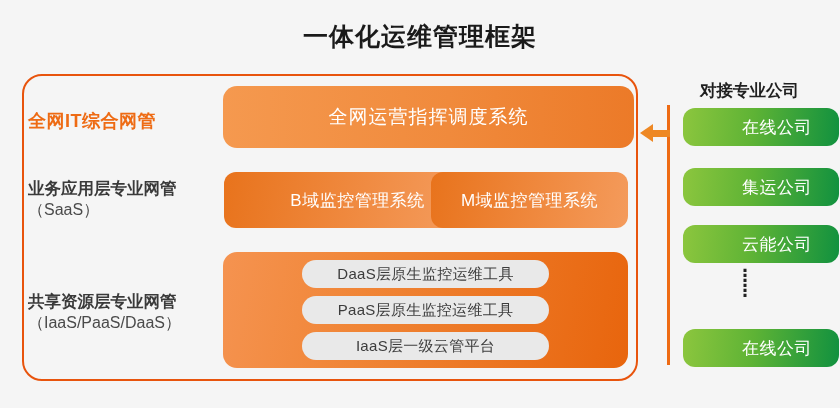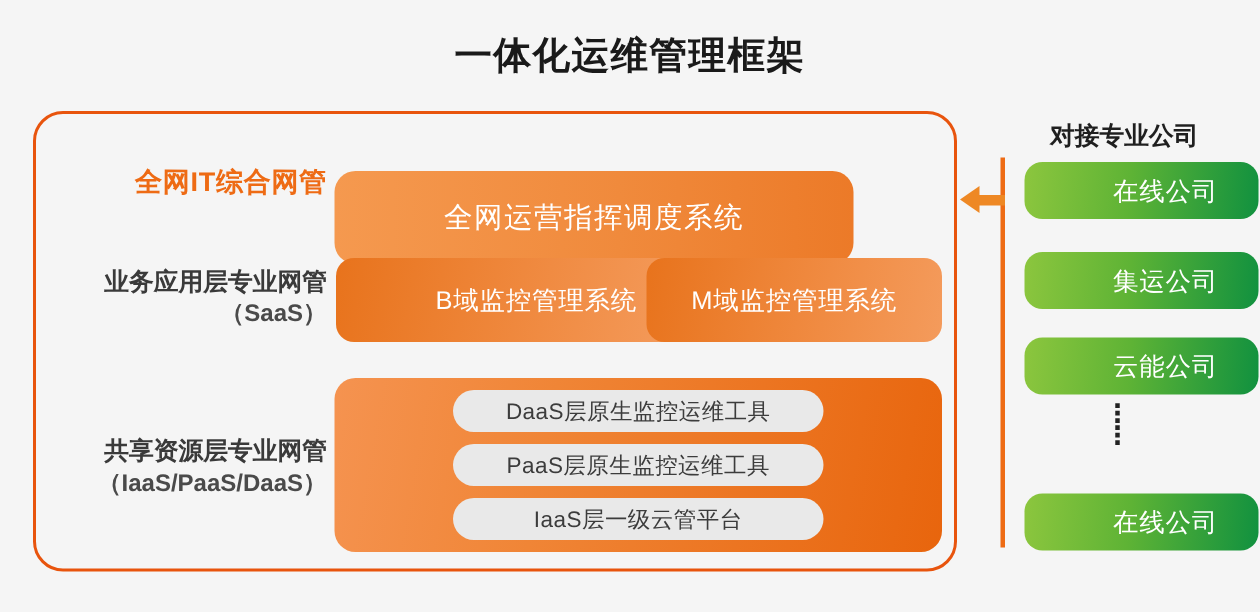--- a/index.html
+++ b/index.html
@@ -38,63 +38,62 @@
     border: 2px solid #E8540D;
     border-radius: 20px;
     box-sizing: border-box;
   }
 
   
   .row-label {
     position: absolute;
     left: 28px;
     width: 190px;
-    text-align: right;
+    text-align: left;
     color: #3A3A3A;
     line-height: 1.35;
   }
   .row-label .main {
     font-size: 16.5px;
     font-weight: bold;
     display: block;
     white-space: nowrap;
   }
   .row-label .sub {
     font-size: 16px;
-    font-weight: bold;
+    font-weight: normal;
     display: block;
     white-space: nowrap;
     color: #4A4A4A;
   }
   .row-label.accent .main {
     color: #EE6B14;
     font-size: 18px;
     letter-spacing: 0.5px;
   }
 
   #label-row1 { top: 109px; }
   #label-row2 { top: 177px; }
   #label-row3 { top: 290px; }
 
   
   .banner {
     position: absolute;
     left: 223px;
     top: 86px;
-    width: 346px;
+    width: 411px;
     height: 62px;
     border-radius: 14px;
     background: linear-gradient(90deg, #F5994F 0%, #F08A3C 55%, #EC7A28 100%);
     display: flex;
     align-items: center;
     justify-content: center;
     color: #FFFFFF;
     font-size: 19px;
     letter-spacing: 1px;
-    margin-top: 28px;
   }
 
   
   .mid-box {
     position: absolute;
     top: 172px;
     height: 56px;
     border-radius: 12px;
     display: flex;
     align-items: center;

